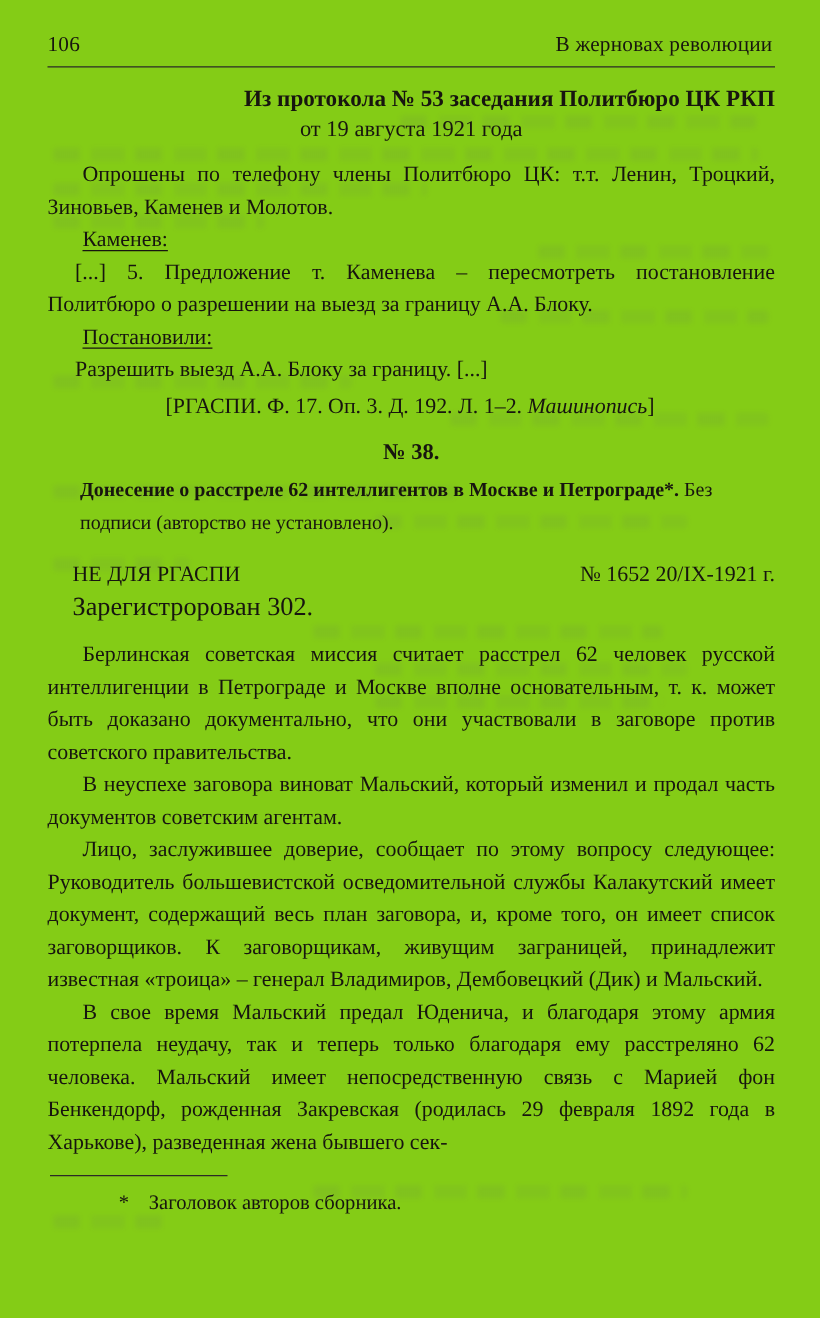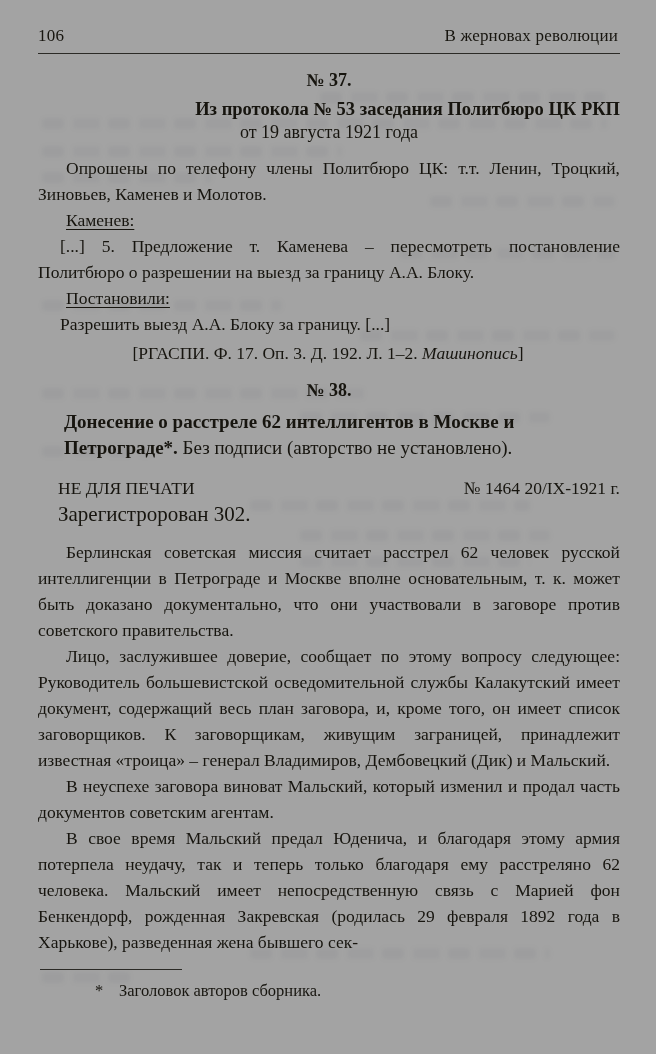--- a/index.html
+++ b/index.html
@@ -5,21 +5,21 @@
   * { box-sizing: border-box; }
   html, body { margin: 0; padding: 0; }
   body {
     width: 656px; height: 1054px;
     background: #e9e8e4;
     font-family: "Liberation Serif", "DejaVu Serif", serif;
   }
   .page {
     position: relative;
     width: 656px; height: 1054px;
-    background: #a3a3a3;
+    background: #84cc16;
     color: #17150f;
     overflow: hidden;
   }
   
   .ghosts { position: absolute; inset: 0; z-index: 0; pointer-events: none; }
   .ghost {
     position: absolute;
     height: 11px;
     background: repeating-linear-gradient(90deg,
       rgba(95,98,110,0.16) 0px, rgba(95,98,110,0.16) 22px,
@@ -59,21 +59,21 @@
     font-size: 17.5px; line-height: 26px;
     text-align: justify;
     margin: 0; text-indent: 28px;
   }
   .u { text-decoration: underline; text-underline-offset: 3px; }
   .source-line {
     text-align: center; font-size: 17.5px; line-height: 26px;
     margin: 3px 2px 6px 0;
   }
   .doc38-heading {
-    font-size: 19px; line-height: 26px; font-weight: bold;
+    font-size: 16px; line-height: 26px; font-weight: bold;
     margin: 6px 0 0 26px; max-width: 512px;
   }
   .doc38-heading .reg { font-weight: normal; }
   .npp-row {
     display: flex; justify-content: space-between; align-items: baseline;
     font-size: 17.5px; line-height: 26px;
     margin: 14px 0 0 20px;
   }
   .reg-line {
     font-size: 21px; line-height: 26px;
@@ -114,44 +114,43 @@
   </div>
 
   <div class="content">
 
     <div class="pg-header">
       <span>106</span>
       <span>В жерновах революции</span>
     </div>
     <hr class="pg-rule">
 
-    <div class="doc-no">№ 37.</div>
     <div class="doc-title">Из протокола № 53 заседания Политбюро ЦК РКП</div>
     <div class="doc-subtitle">от 19 августа 1921 года</div>
 
     <p class="body-p">Опрошены по телефону члены Политбюро ЦК: т.т. Ленин, Троцкий, Зиновьев, Каменев и Молотов.</p>
     <p class="label-p"><span class="u">Каменев:</span></p>
     <p class="body-p" style="text-indent:22px;">[...] 5. Предложение т. Каменева – пересмотреть постановление Политбюро о разрешении на выезд за границу А.А. Блоку.</p>
     <p class="label-p"><span class="u">Постановили:</span></p>
     <p class="body-p" style="text-indent:22px;">Разрешить выезд А.А. Блоку за границу. [...]</p>
 
     <div class="source-line"><span>[РГАСПИ. Ф. 17. Оп. 3. Д. 192. Л. 1–2. </span><i>Машинопись</i><span>]</span></div>
 
     <div class="doc-no" style="margin-top:14px;">№ 38.</div>
 
     <p class="doc38-heading"><span>Донесение о расстреле 62 интеллигентов в Москве и Петрограде*.</span><span class="reg"> Без подписи (авторство не установлено).</span></p>
 
     <div class="npp-row">
-      <span>НЕ ДЛЯ ПЕЧАТИ</span>
-      <span>№ 1464 20/IX-1921 г.</span>
+      <span>НЕ ДЛЯ РГАСПИ</span>
+      <span>№ 1652 20/IX-1921 г.</span>
     </div>
     <div class="reg-line">Зарегистророван 302.</div>
 
     <p class="body-p">Берлинская советская миссия считает расстрел 62 человек русской интеллигенции в Петрограде и Москве вполне основательным, т. к. может быть доказано документально, что они участвовали в заговоре против советского правительства.</p>
+    <p class="body-p">В неуспехе заговора виноват Мальский, который изменил и продал часть документов советским агентам.</p>
     <p class="body-p">Лицо, заслужившее доверие, сообщает по этому вопросу следующее: Руководитель большевистской осведомительной службы Калакутский имеет документ, содержащий весь план заговора, и, кроме того, он имеет список заговорщиков. К заговорщикам, живущим заграницей, принадлежит известная «троица» – генерал Владимиров, Дембовецкий (Дик) и Мальский.</p>
-    <p class="body-p">В неуспехе заговора виноват Мальский, который изменил и продал часть документов советским агентам.</p>
     <p class="body-p">В свое время Мальский предал Юденича, и благодаря этому армия потерпела неудачу, так и теперь только благодаря ему расстреляно 62 человека. Мальский имеет непосредственную связь с Марией фон Бенкендорф, рожденная Закревская (родилась 29 февраля 1892 года в Харькове), разведенная жена бывшего сек-</p>
 
     <hr class="fn-rule">
     <p class="footnote"><span class="marker">*</span><span>Заголовок авторов сборника.</span></p>
 
   </div>
 </div>
 
 </body></html>

